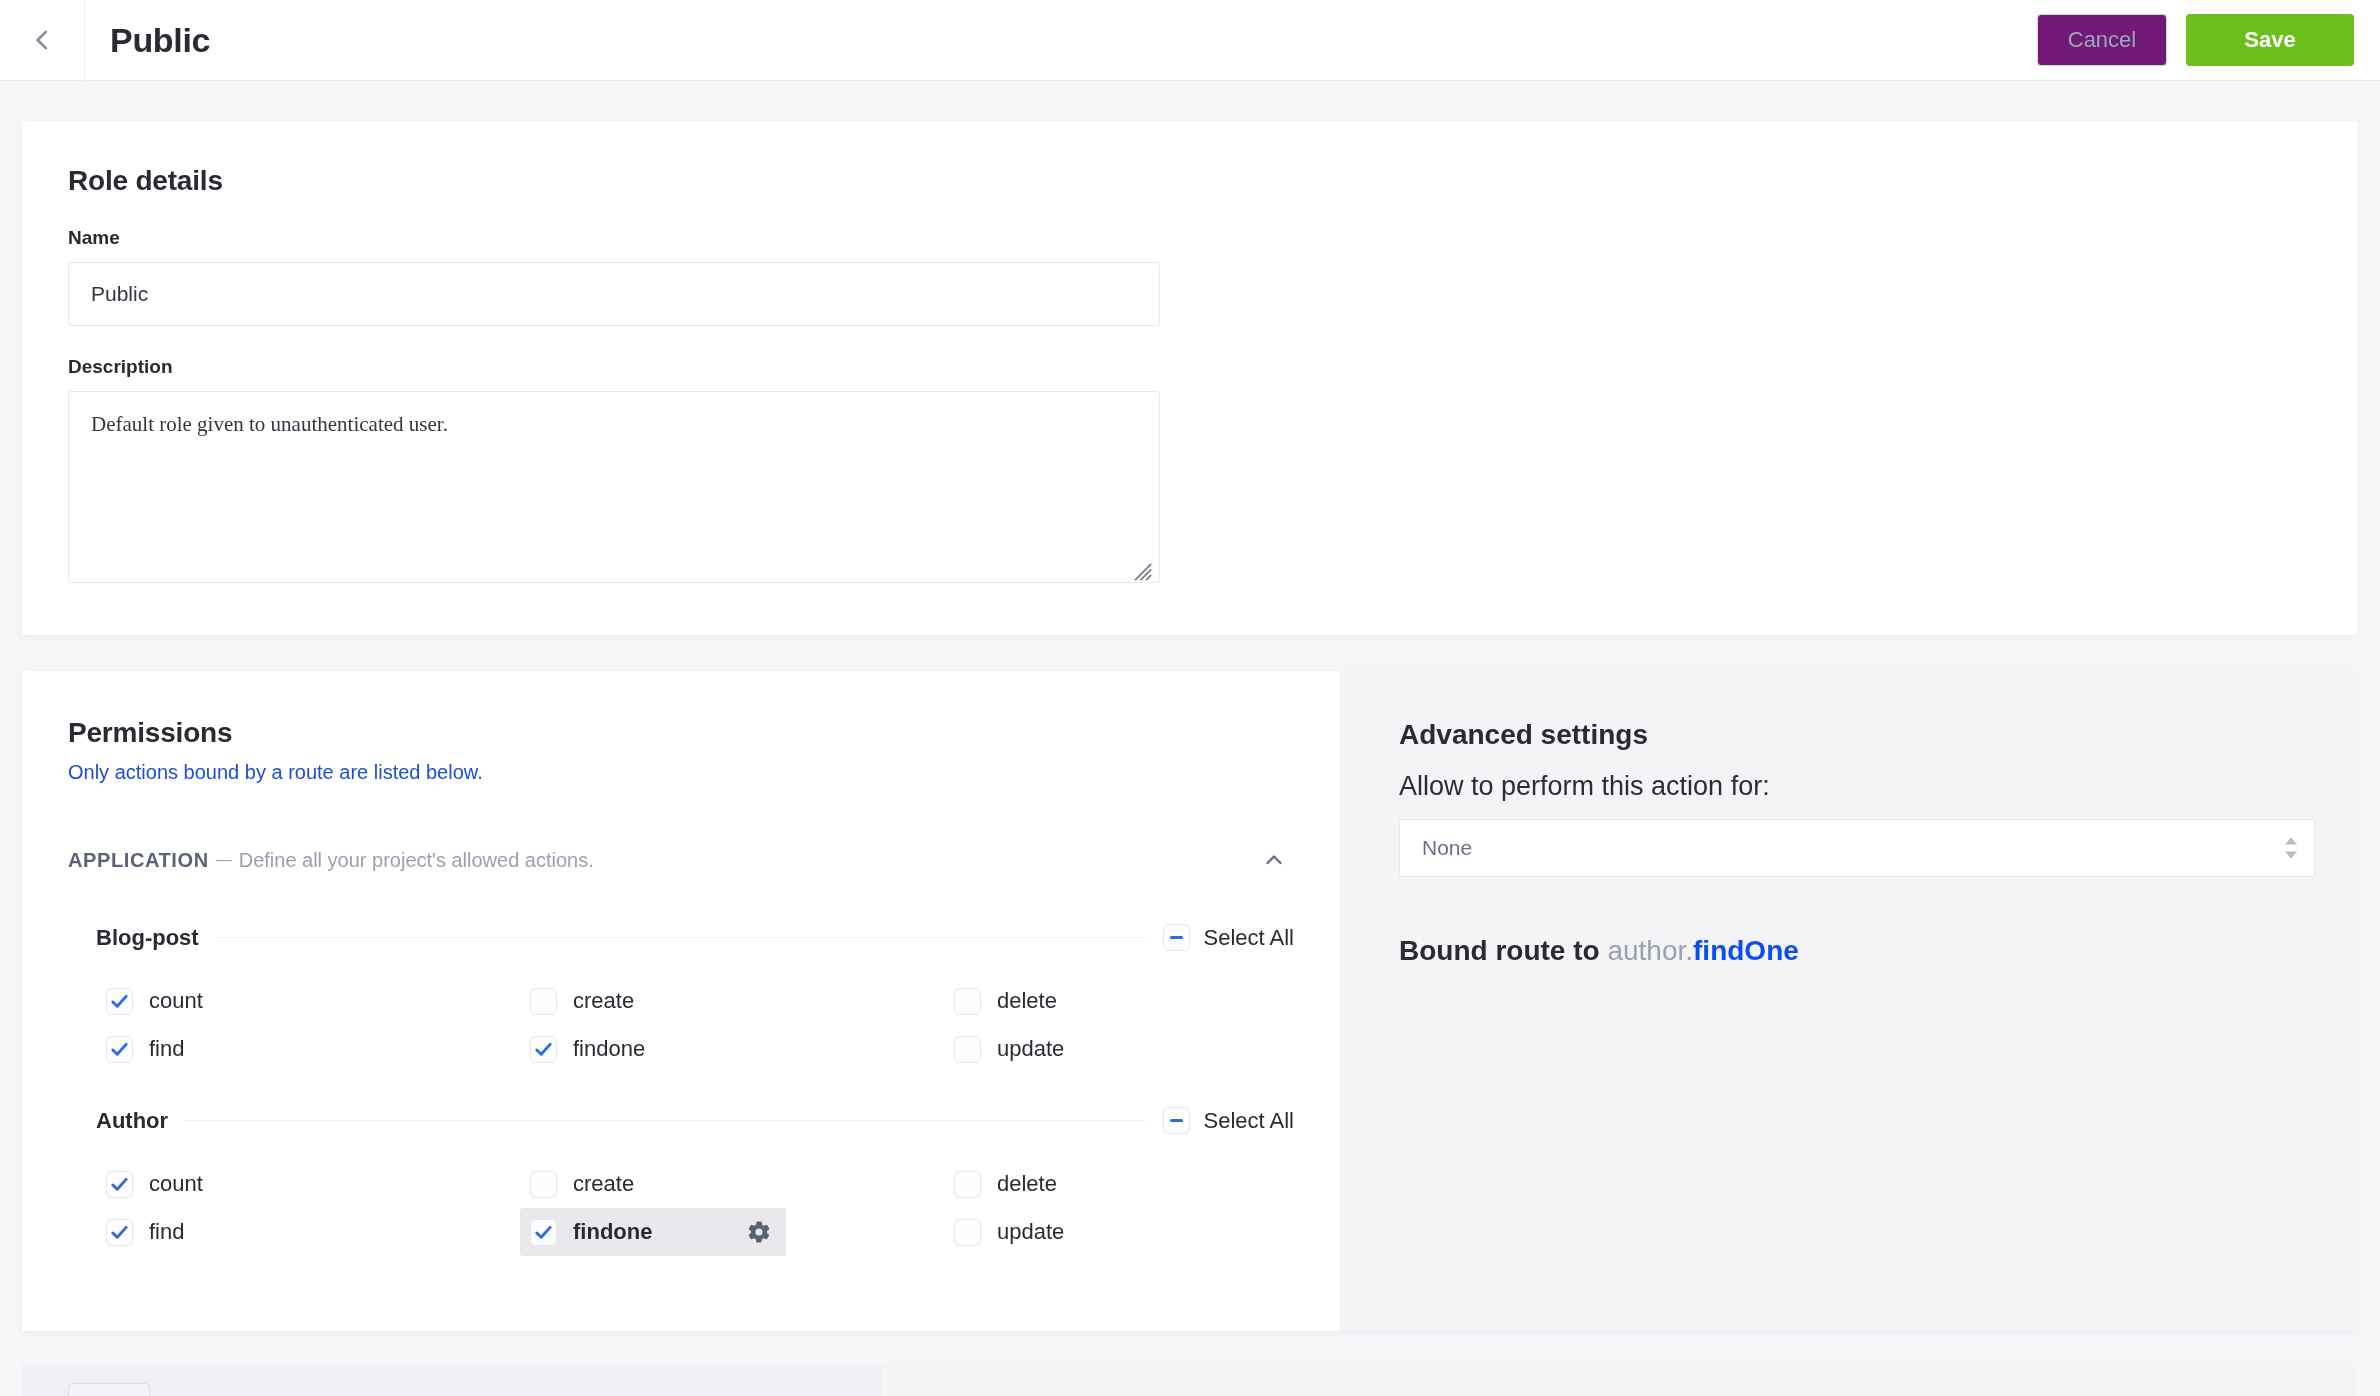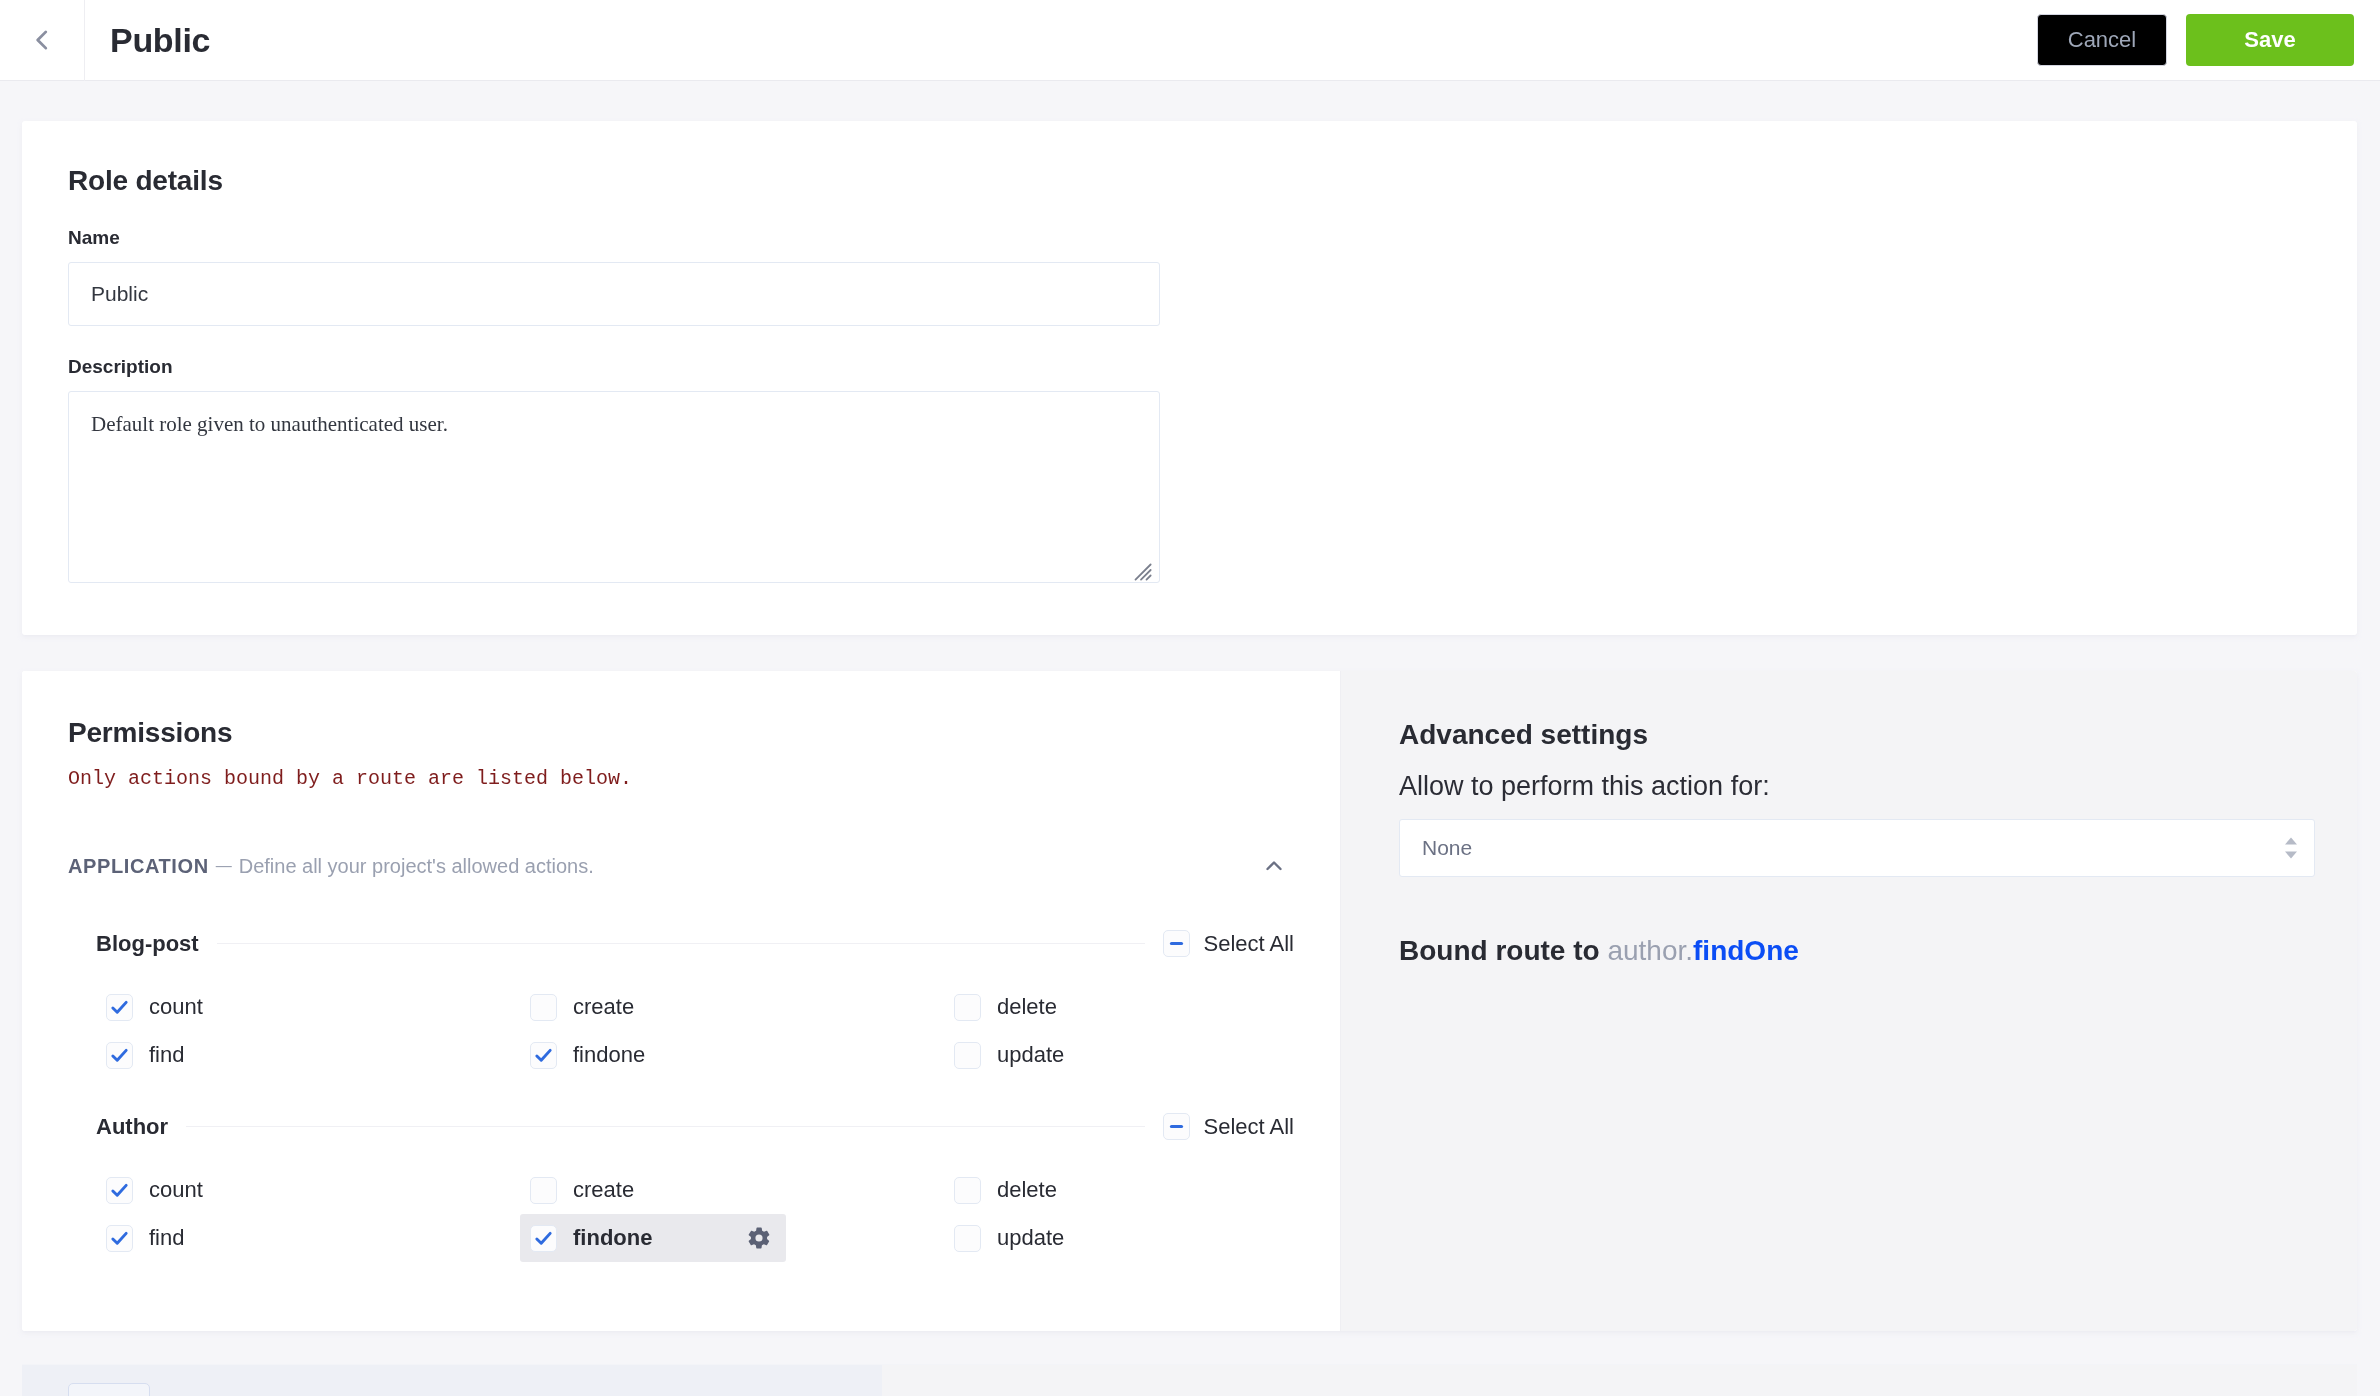--- a/index.html
+++ b/index.html
@@ -53,21 +53,21 @@
     font-size: 22px;
     cursor: pointer;
     display: flex;
     align-items: center;
     justify-content: center;
   }
   .btn-cancel {
     width: 130px;
     height: 52px;
     border: 1px solid #d3d5e0;
-    background: #000000;
+    background: #701a75;
     color: #9ea7b8;
     font-weight: 500;
   }
   .btn-save {
     width: 168px;
     height: 52px;
     border: none;
     background: #6cc01c;
     color: #ffffff;
     font-weight: 700;
@@ -200,23 +200,22 @@
   }
   .perm-right {
     flex: 1;
     background: #f4f4f6;
     padding: 48px 42px 40px 58px;
     border-left: 1px solid #efeff3;
   }
 
   .perm-sub {
     font-size: 20px;
-    color: #7f1d1d;
-    margin-top: 18px;
-    font-family: Liberation Mono, monospace;
+    color: #1d4ed8;
+    margin-top: 12px;
   }
 
   .app-row {
     display: flex;
     align-items: center;
     margin-top: 56px;
     padding-bottom: 10px;
   }
   .app-label {
     font-size: 20px;

